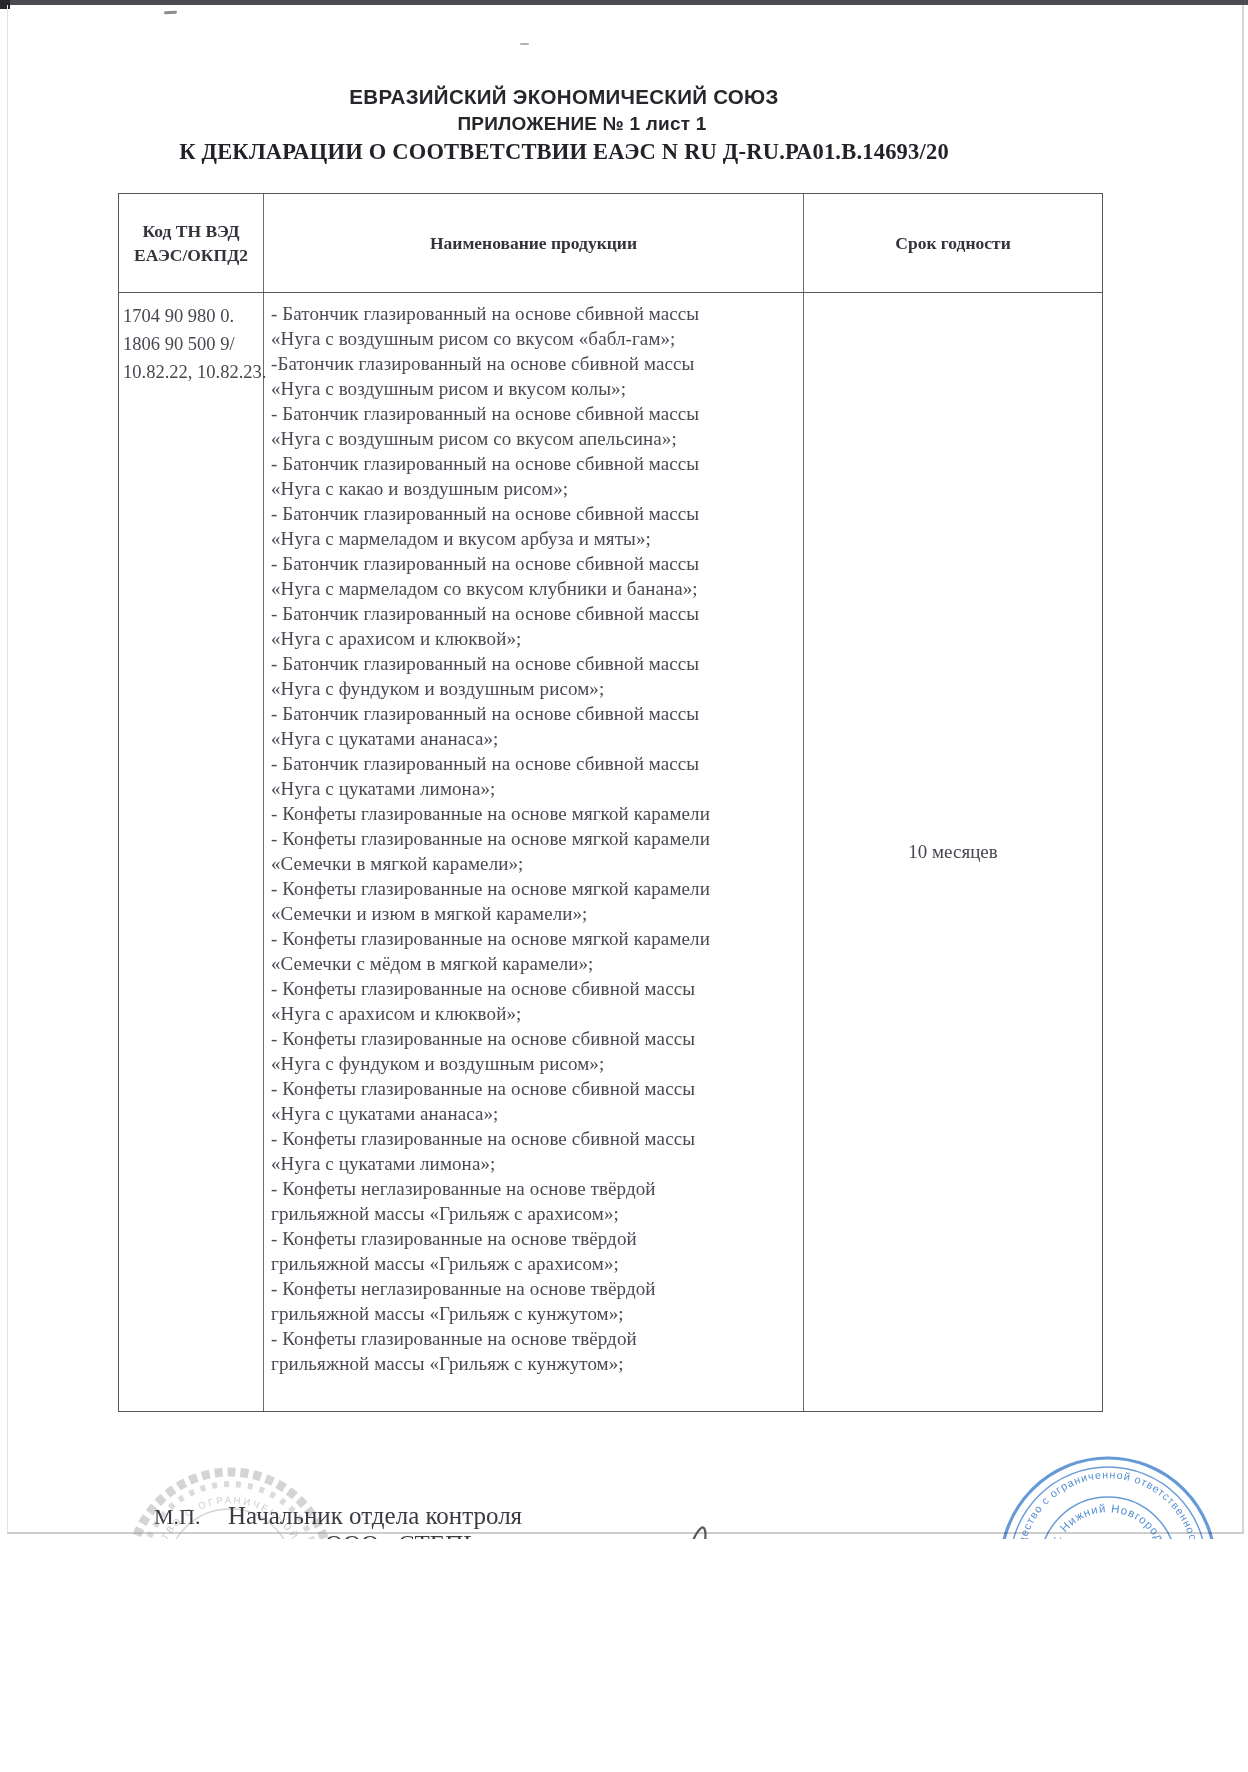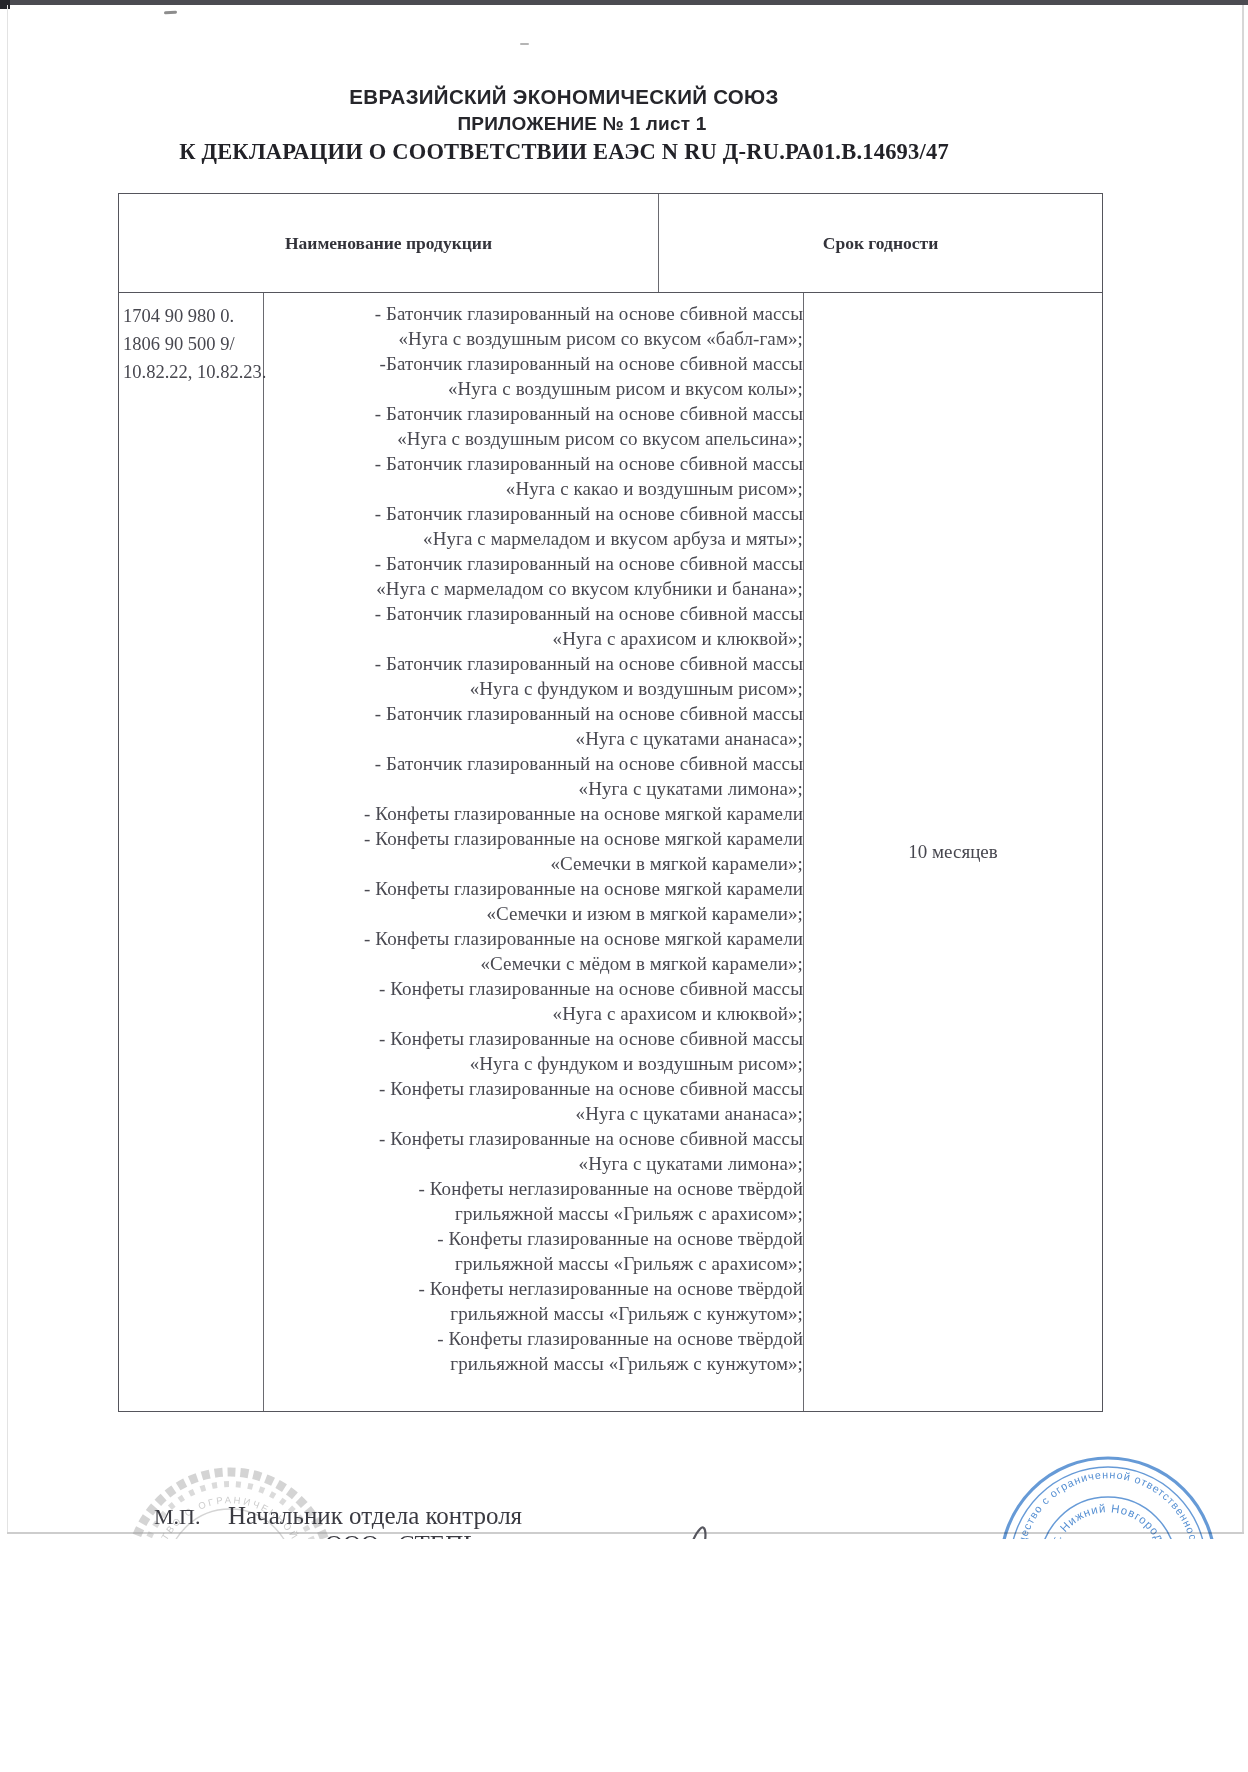--- a/index.html
+++ b/index.html
@@ -18,21 +18,21 @@
   .doc-header{position:absolute;left:0;top:83px;width:1128px;text-align:center;color:#26262b;}
   .doc-header .h-sans1{font-family:"Liberation Sans", sans-serif;font-weight:bold;font-size:20.5px;line-height:27px;letter-spacing:.3px;}
   .doc-header .h-sans2{font-family:"Liberation Sans", sans-serif;font-weight:bold;font-size:19px;line-height:27px;letter-spacing:.2px;margin-left:36px;}
   .doc-header .h-serif{font-family:"Liberation Serif", serif;font-weight:bold;font-size:22.5px;line-height:30px;letter-spacing:.2px;color:#222228;}
 
   
   .tbl{position:absolute;left:118px;top:193px;width:985px;height:1219px;border:1.6px solid #55555c;box-sizing:border-box;}
   .tbl-head{display:flex;height:99px;border-bottom:1.6px solid #55555c;box-sizing:border-box;}
   .tbl-body{display:flex;height:1118px;}
   .c1{width:145px;border-right:1.2px solid #6a6a70;box-sizing:border-box;}
-  .c2{width:540px;border-right:1.2px solid #6a6a70;box-sizing:border-box;text-align:right;}
+  .c2{width:540px;border-right:1.2px solid #6a6a70;box-sizing:border-box;}
   .c3{flex:1;}
   .th{display:flex;flex-direction:column;justify-content:center;align-items:center;
       font-weight:bold;font-size:17.5px;line-height:24px;color:#33333a;text-align:center;}
   .codes{padding:9px 0 0 4px;font-size:18.5px;line-height:28px;white-space:nowrap;color:#47474f;}
   .products{padding:8px 0 0 7px;font-size:19px;color:#4a4a52;}
   .products div{height:25px;line-height:25px;white-space:nowrap;letter-spacing:.1px;}
   .shelf{display:flex;align-items:center;justify-content:center;font-size:19px;color:#47474f;}
 
   
   .mp{position:absolute;left:154px;top:1504px;font-size:22px;color:#3b3b42;}
@@ -55,25 +55,29 @@
   <div class="scan-corner"></div>
   <div class="scan-left"></div>
   <div class="scan-right"></div>
   <div class="scan-bottom"></div>
   <div class="speck1"></div>
   <div class="speck2"></div>
 
   <div class="doc-header">
     <div class="h-sans1">ЕВРАЗИЙСКИЙ ЭКОНОМИЧЕСКИЙ СОЮЗ</div>
     <div class="h-sans2">ПРИЛОЖЕНИЕ № 1 лист 1</div>
-    <div class="h-serif">К ДЕКЛАРАЦИИ О СООТВЕТСТВИИ ЕАЭС N RU Д-RU.РА01.В.14693/47</div>
+    <div class="h-serif">К ДЕКЛАРАЦИИ О СООТВЕТСТВИИ ЕАЭС N RU Д-RU.РА01.В.14693/20</div>
   </div>
 
   <div class="tbl">
     <div class="tbl-head">
+      <div class="c1 th">
+          <div>Код ТН ВЭД</div>
+          <div>ЕАЭС/ОКПД2</div>
+        </div>
       <div class="c2 th">
         <div>Наименование продукции</div>
       </div>
       <div class="c3 th">
         <div>Срок годности</div>
       </div>
     </div>
     <div class="tbl-body">
       <div class="c1 codes">
           <div>1704 90 980 0.</div>

